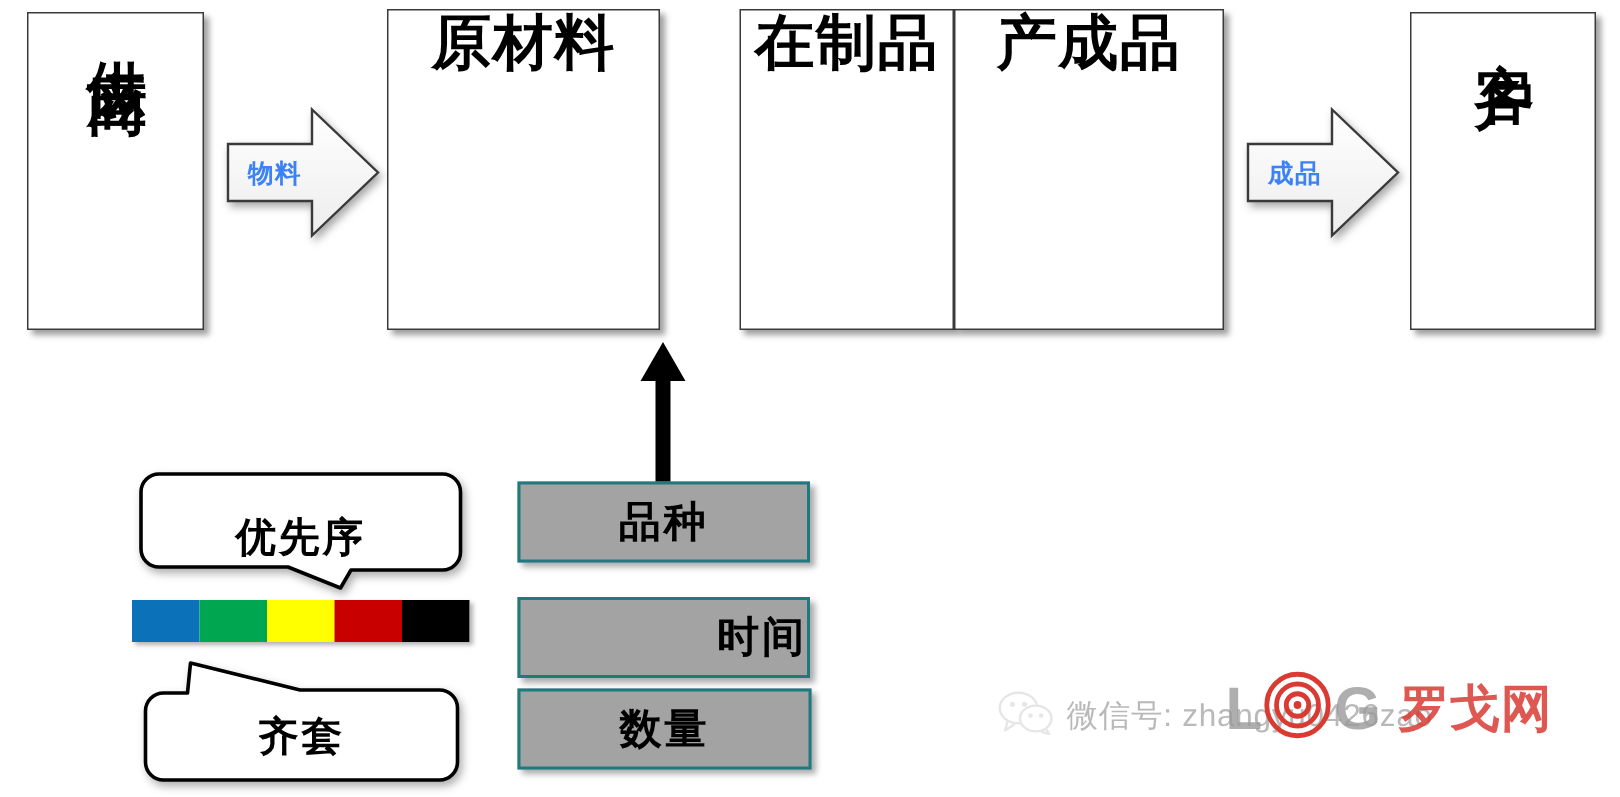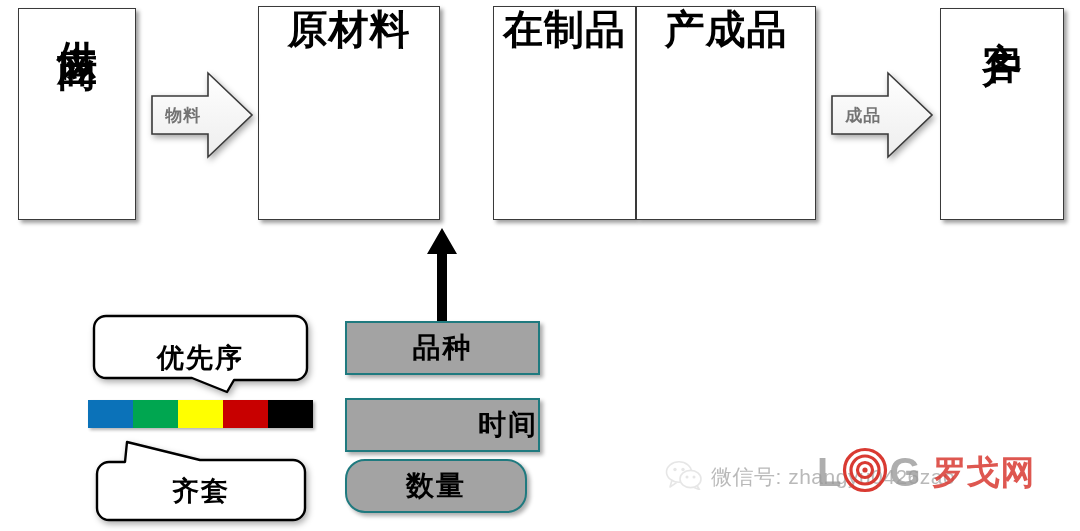--- a/index.html
+++ b/index.html
@@ -54,21 +54,21 @@
   .block-arrow .arrow-text {
     position: absolute;
     left: 0;
     top: 0;
     width: 64%;
     height: 100%;
     display: flex;
     align-items: center;
     justify-content: center;
     font-weight: bold;
-    color: #737373;
+    color: #3b82f6;
     pointer-events: none;
   }
 
   
   .up-arrow {
     position: absolute;
   }
   .up-arrow svg { display: block; }
 
   
@@ -219,21 +219,21 @@
   </div>
 
   <div class="attr-box" style="left:345px; top:321px; width:195px; height:54px;">
     <div class="attr-label" style="font-size:28px;">品种</div>
   </div>
 
   <div class="attr-box" style="left:345px; top:398px; width:195px; height:54px;justify-content:flex-end;">
     <div class="attr-label" style="font-size:28px;">时间</div>
   </div>
 
-  <div class="attr-box" style="left:345px; top:459px; width:182px; height:54px;border-radius:20px;">
+  <div class="attr-box" style="left:345px; top:459px; width:196px; height:54px;">
     <div class="attr-label" style="font-size:28px;">数量</div>
   </div>
 
   <div class="color-bar" style="left:88px; top:400px; width:225px; height:28px;">
     <div class="color-seg" style="width:45px; background:#0b72b9;"></div>
     <div class="color-seg" style="width:45px; background:#00a650;"></div>
     <div class="color-seg" style="width:45px; background:#ffff00;"></div>
     <div class="color-seg" style="width:45px; background:#c80000;"></div>
     <div class="color-seg" style="width:45px; background:#000000;"></div>
   </div>

